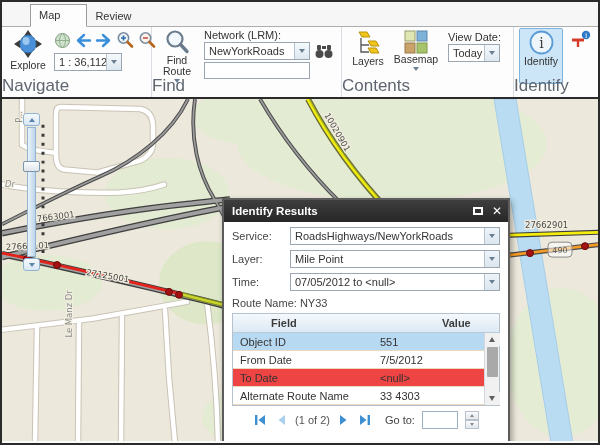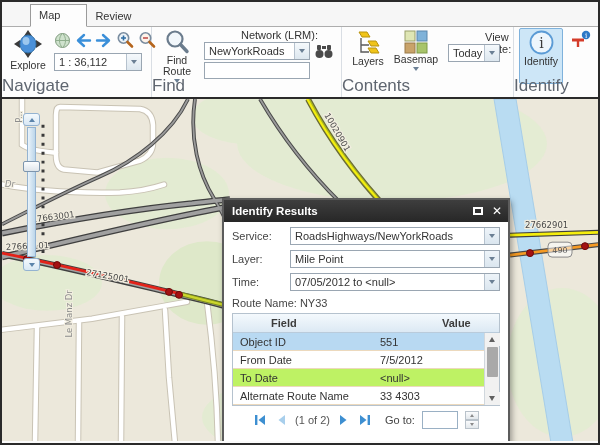--- a/index.html
+++ b/index.html
@@ -15,21 +15,21 @@
   .group { position:relative; height:100%; border-right:1px solid #d9dee4; }
   .group-label { position:absolute; bottom:1px; left:0; width:100%; color:#5f6670; font-size:17px; }
   .rbtn { position:absolute; display:flex; flex-direction:column; align-items:center; justify-content:flex-start; border:1px solid transparent; border-radius:2px; }
   .rbtn .lbl { font-size:10.5px; color:#333; line-height:11px; text-align:center; }
   .tiny-arrow { width:0; height:0; border-left:3px solid transparent; border-right:3px solid transparent; border-top:4px solid #6b7f94; margin-top:2px; }
   .combo { display:flex; background:#fff; border:1px solid #9aa6b2; height:18px; align-items:center; }
   .combo .cval { flex:1; padding:0 4px; white-space:nowrap; overflow:hidden; font-size:11px; color:#333; }
   .combo .cbtn { width:15px; align-self:stretch; background:linear-gradient(#f5f9fc,#dde7ef); border-left:1px solid #b6c2ce; display:flex; align-items:center; justify-content:center; }
   .combo .cbtn:after { content:""; width:0; height:0; border-left:3.5px solid transparent; border-right:3.5px solid transparent; border-top:4px solid #6b7f94; }
   .txtinput { background:#fff; border:1px solid #9aa6b2; height:17px; }
-  .flabel { position:absolute; font-size:11px; color:#333;margin-left:37px; }
+  .flabel { position:absolute; font-size:11px; color:#333; }
 
   
   #map { position:relative; width:596px; height:344px; background:#ece8db; border-top:2px solid #2b2b2b; overflow:hidden; }
   #map svg text { font-family:"DejaVu Sans",sans-serif; }
   .rlabel { font-size:8.5px; fill:#4a4a4a; paint-order:stroke; stroke:#f2eee0; stroke-width:2.5px; }
   .slabel { font-size:8.5px; fill:#8d8d8d; paint-order:stroke; stroke:#f2eee0; stroke-width:2px; }
 
   
   #zoomslider { position:absolute; left:21px; top:14px; width:17px; }
   .zs-btn { width:17px; height:13px; background:linear-gradient(#f4f9fd,#d9e8f4); border:1px solid #94b3d1; border-radius:3px; display:flex; align-items:center; justify-content:center; }
@@ -48,21 +48,21 @@
   .frow { display:flex; align-items:center; margin-bottom:5px; flex:0 0 auto; }
   .frow .flbl { width:58px; color:#444; flex:0 0 auto; }
   .frow .combo { flex:1; }
   .frow .combo .cbtn { background:linear-gradient(#eef4f9,#dbe6ef); }
   .routename { color:#444; margin:1px 0 4px 0; flex:0 0 auto; }
   .grid { position:relative; border:1px solid #b5c2ce; flex:0 0 auto; }
   .g-head { display:flex; height:19px; background:linear-gradient(#f4f9fd,#dcе9f4); background:linear-gradient(#f4f9fd,#dce9f4); border-bottom:1px solid #b9cbdb; font-weight:bold; color:#3c3c3c; }
   .g-row { display:flex; height:18px; border-bottom:1px solid #ecd9bd; align-items:center; }
   .g-row:last-child { border-bottom:none; }
   .g-row.sel { background:#b8d9f2; }
-  .g-row.alt { background:#bef264; }
+  .g-row.alt { background:#ef4444; }
   .c1 { width:140px; padding-left:7px; display:flex; align-items:center; }
   .c2 { flex:1; padding-left:7px; display:flex; align-items:center; }
   .g-head .c1,.g-head .c2 { align-items:center;margin-left:31px; }
   .g-scroll { position:absolute; right:0; top:19px; bottom:0; width:15px; background:#f1f1f1; border-left:1px solid #d0d7dd; display:flex; flex-direction:column; align-items:center; }
   .sc-btn { width:15px; height:13px; display:flex; align-items:center; justify-content:center; background:#f1f1f1; }
   .sc-up:after { content:""; width:0;height:0;border-left:3.5px solid transparent;border-right:3.5px solid transparent;border-bottom:5px solid #606060; }
   .sc-dn:after { content:""; width:0;height:0;border-left:3.5px solid transparent;border-right:3.5px solid transparent;border-top:5px solid #606060; }
   .sc-thumb { width:11px; height:30px; background:#a9a9a9; border-radius:1px; margin-top:1px; }
   .sc-track { flex:1; }
   .pager { display:flex; align-items:center; justify-content:center; gap:7px; padding:5px 0 2px 0; flex:0 0 auto; }
@@ -114,21 +114,21 @@
           <circle cx="7.5" cy="7" r="5.2" fill="#eef4f8" stroke="#7a8da0" stroke-width="1.6"></circle>
           <path d="M5,7 h5 M7.5,4.5 v5" stroke="#2e6da4" stroke-width="1.6"></path>
           <path d="M11.5,11 L16,15.5" stroke="#b5651d" stroke-width="2.6" stroke-linecap="round"></path>
         </svg>
         <svg width="19" height="18" viewBox="0 0 19 18">
           <circle cx="7.5" cy="7" r="5.2" fill="#fdf3ea" stroke="#7a8da0" stroke-width="1.6"></circle>
           <path d="M5,7 h5" stroke="#c0504d" stroke-width="1.6"></path>
           <path d="M11.5,11 L16,15.5" stroke="#b5651d" stroke-width="2.6" stroke-linecap="round"></path>
         </svg>
       </div>
-      <div class="combo" style="position:absolute; left:52px; top:26px; width:88px;">
+      <div class="combo" style="position:absolute; left:52px; top:26px; width:68px;">
         <span class="cval">1 : 36,112</span>
         <span class="cbtn"></span>
       </div>
       <div class="group-label">Navigate</div>
     </div>
 
     <div class="group" style="width:190px;">
       <div class="rbtn" style="left:4px; top:1px; width:42px;">
         <svg width="26" height="26" viewBox="0 0 26 26">
           <circle cx="11" cy="10" r="7.5" fill="#f2f7fb" stroke="#6b7c8d" stroke-width="2.2"></circle>

